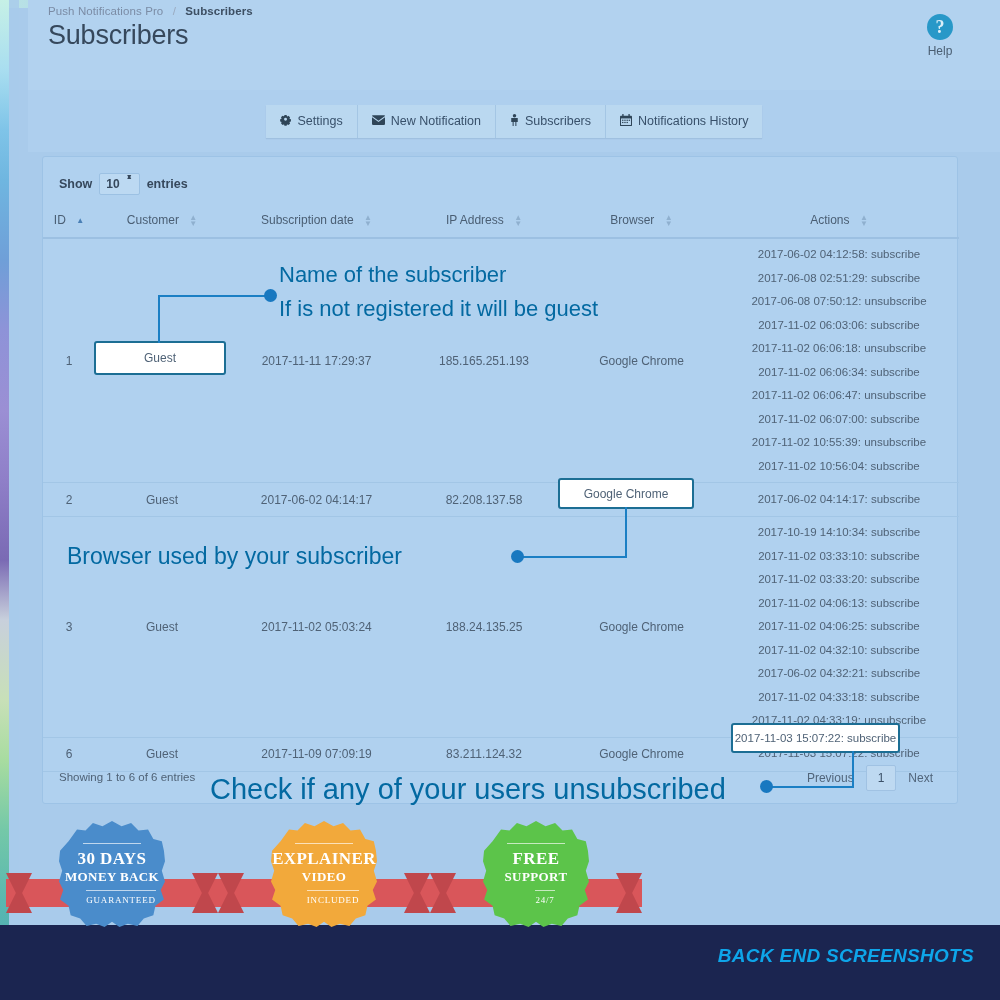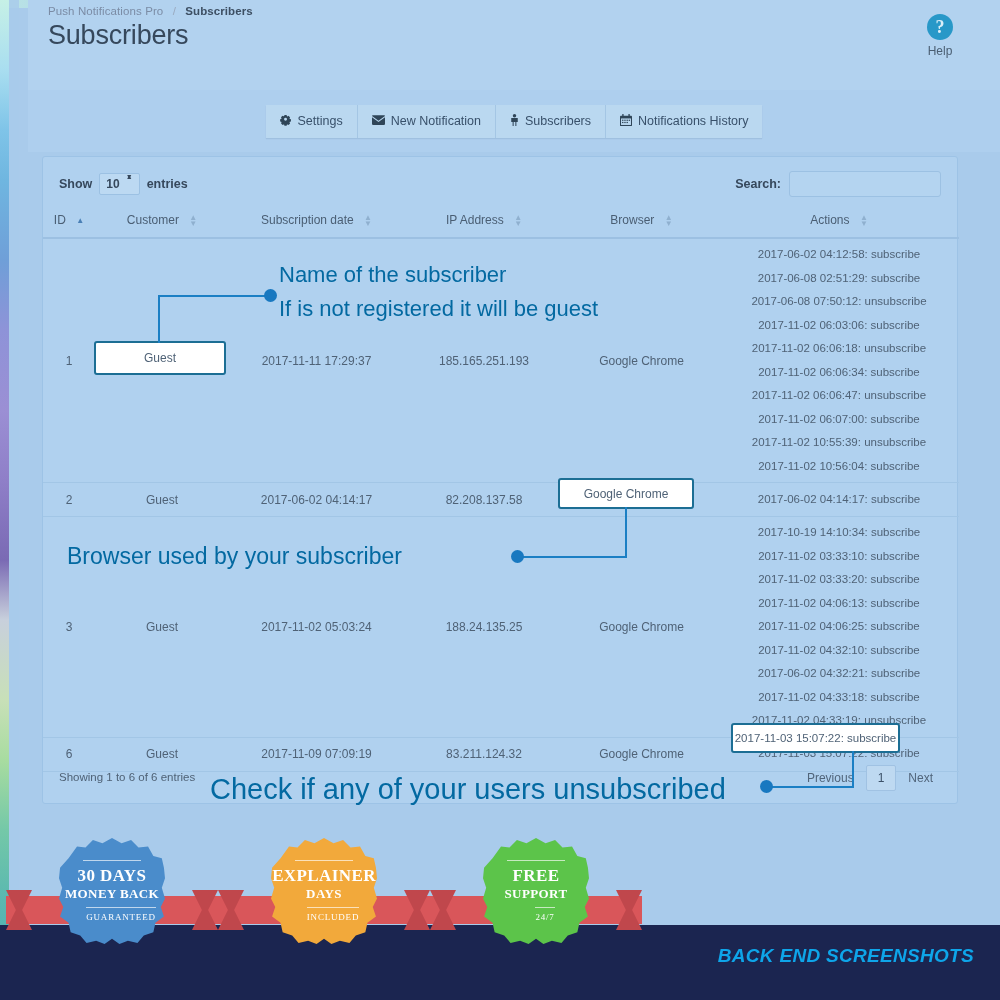--- a/index.html
+++ b/index.html
@@ -158,21 +158,21 @@
   
   .promo {
     position: absolute; left: 0; bottom: 0; width: 1000px; height: 75px;
     background: #1b2550;
   }
   .promo-label {
     position: absolute; right: 26px; top: 20px;
     color: #0ea5e9; font-size: 19px; font-style: italic; font-weight: bold;
     letter-spacing: .3px;
   }
-  .badge-wrap { position: absolute; bottom: 42px; height: 120px; }
+  .badge-wrap { position: absolute; bottom: 59px; height: 120px; }
   .ribbon { position: absolute; top: 52px; width: 212px; height: 40px; }
   .ribbon .bar { position: absolute; left: 0; top: 6px; width: 212px; height: 28px; background: #d9565a; }
   .ribbon .notchL, .ribbon .notchR {
     position: absolute; top: 0; width: 26px; height: 40px; background: #c0474c;
   }
   .ribbon .notchL { left: 0; clip-path: polygon(0 0, 100% 0, 62% 50%, 100% 100%, 0 100%, 38% 50%); }
   .ribbon .notchR { right: 0; clip-path: polygon(0 0, 100% 0, 62% 50%, 100% 100%, 0 100%, 38% 50%); }
   .seal {
     position: absolute; left: 53px; top: 0; width: 106px; height: 106px;
     display: flex; flex-direction: column; align-items: center; justify-content: center;
@@ -262,24 +262,20 @@
       <div class="show-entries">
         <span>Show</span>
         <span class="len-select">
           <span>10</span>
           <span class="spin">
               <i>▲</i>
               <i>▼</i>
             </span>
         </span>
         <span>entries</span>
-      </div>
-      <div class="search-wrap">
-        <span>Search:</span>
-        <input class="search-input" type="text" value="" placeholder="" style="">
       </div>
     </div>
 
     <table class="dt">
       <colgroup>
         <col style="width:52px">
           <col style="width:134px">
           <col style="width:175px">
         <col style="width:160px">
           <col style="width:155px">
@@ -436,21 +432,21 @@
       </div>
       <div class="badge-wrap" style="left: 218px; width: 212px;">
         <div class="ribbon">
           <div class="bar"></div>
           <div class="notchL"></div>
           <div class="notchR"></div>
         </div>
         <div class="seal" style="background: rgb(242, 169, 59);">
           <div class="sep-top"></div>
           <div class="l1">EXPLAINER</div>
-          <div class="l2">DAYS</div>
+          <div class="l2">VIDEO</div>
           <div class="l3">INCLUDED</div>
         </div>
       </div>
       <div class="badge-wrap" style="left: 430px; width: 212px;">
         <div class="ribbon">
           <div class="bar"></div>
           <div class="notchL"></div>
           <div class="notchR"></div>
         </div>
         <div class="seal" style="background: rgb(92, 196, 74);">

